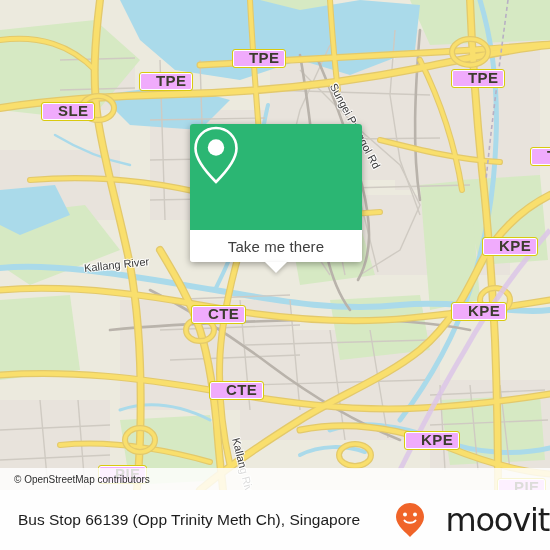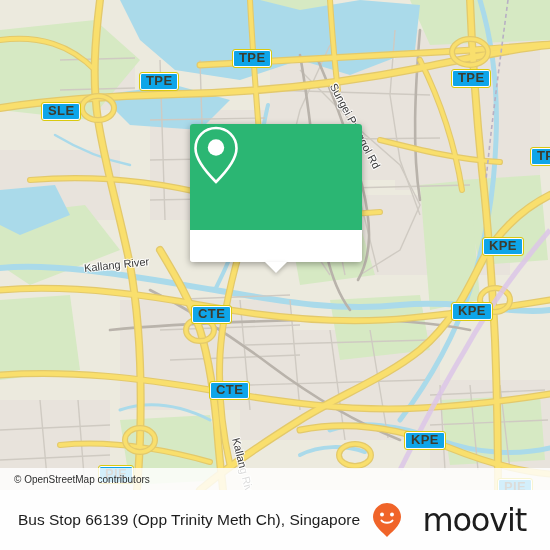--- a/index.html
+++ b/index.html
@@ -11,28 +11,28 @@
   }
   #app{position:relative;width:550px;height:550px;overflow:hidden;}
 
   
   #map{position:absolute;left:0;top:0;width:550px;height:490px;overflow:hidden;background:#e9eade;}
   #map svg{position:absolute;left:0;top:0;}
 
   
   .shield{
     position:absolute;
-    background:#0ea5e9;
+    background:#f0abfc;
     border:1.6px solid #ffffff;
     outline:1px solid #d9c90f;
     color:#3c3c2e;
     font-weight:bold;
-    font-size:13px;
+    font-size:15px;
     letter-spacing:.4px;
-    padding:1px 5px 2px 5px;
+    padding:1px 5px 2px 15px;
     border-radius:2px;
     line-height:12px;
     box-sizing:border-box;
     text-align:center;
     font-family:"Liberation Sans", sans-serif;
   }
 
   
   .maplabel{
     position:absolute;
@@ -89,21 +89,21 @@
     padding-left:14px;box-sizing:border-box;
     font-size:10px;color:#2e2e2e;
   }
 
   
   #bottombar{
     position:absolute;left:0;top:490px;width:550px;height:60px;
     background:rgba(255,255,255,.93);
     display:flex;align-items:center;
     box-sizing:border-box;
-    padding:0 24px 0 18px;
+    padding:0 1px 0 18px;
     overflow:hidden;
   }
   #bottom-title{
     font-size:15.5px;color:#1d1d1d;white-space:nowrap;flex:0 0 auto;
   }
   #brand{margin-left:auto;display:flex;align-items:center;gap:20px;}
   #brand-word{
     font-size:32px;color:#1d1d1d;letter-spacing:-1.2px;
     font-family:"DejaVu Sans", sans-serif;font-weight:500;line-height:32px;
   }
@@ -304,20 +304,21 @@
       </div>
 
     <div id="popup">
       <div id="popup-top" style="background: rgb(43, 182, 115);">
         <svg width="52" height="62" viewBox="0 0 52 62">
           <path d="M26 4 C14.5 4 5.5 13 5.5 24.3 C5.5 37 20 52 26 58 C32 52 46.5 37 46.5 24.3 C46.5 13 37.5 4 26 4 Z" fill="none" stroke="#ffffff" stroke-width="2.6"></path>
           <circle cx="26" cy="23.5" r="8.2" fill="#ffffff"></circle>
         </svg>
       </div>
       <div id="popup-bottom">
+        <span id="popup-label">Take me there</span>
         <div id="popup-tail"></div>
       </div>
     </div>
 
     <div id="attribution">
       <span>© OpenStreetMap contributors</span>
     </div>
   </div>
 
   <div id="bottombar">

